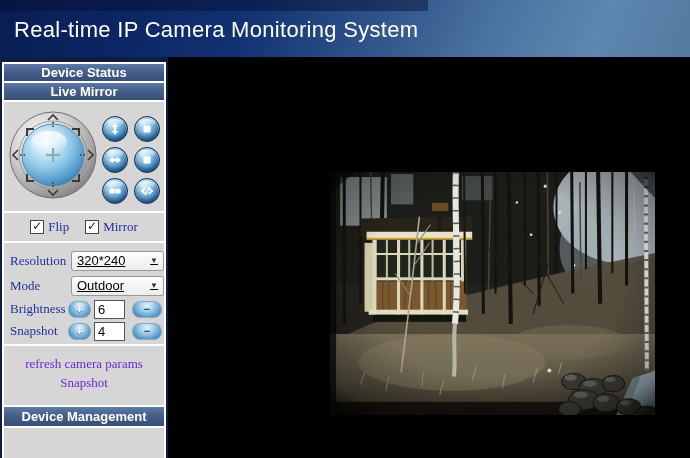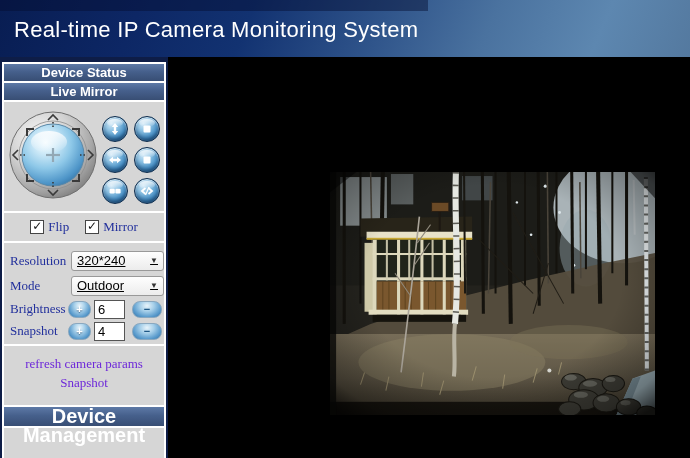--- a/index.html
+++ b/index.html
@@ -14,21 +14,21 @@
   .header .title{position:absolute;left:14px;top:50%;transform:translateY(-46%);
     color:#fff;font-size:22px;letter-spacing:.3px;white-space:nowrap;}
 
   
   .sidebar{position:absolute;left:0;top:57px;width:168px;bottom:0;background:#0e1d47;}
   .panel{position:absolute;left:2px;top:5px;right:2px;bottom:0;
     background:#d6d6d6;border:2px solid #fff;border-bottom:none;}
   .bar{height:17px;line-height:17px;text-align:center;color:#fff;
     font-weight:bold;font-size:13px;border-bottom:2px solid #fff;
     background:linear-gradient(180deg,#5d79a6 0%,#46608c 45%,#384e74 100%);}
-  .dm-bar{height:19px;line-height:19px;font-size:20px;border-top:2px solid #fff;
+  .dm-bar{height:19px;line-height:19px;font-size:13px;border-top:2px solid #fff;
     border-bottom:2px solid #fff;text-align:center;color:#fff;font-weight:bold;
     background:linear-gradient(180deg,#5d79a6 0%,#46608c 45%,#384e74 100%);}
 
   .wheel-row{position:relative;height:109px;border-bottom:2px solid #fff;}
   .wheel{position:absolute;left:5px;top:9px;width:88px;height:88px;}
   .btn-grid{position:absolute;right:4px;top:14px;display:grid;
     grid-template-columns:26px 26px;grid-auto-rows:26px;gap:5px 6px;}
   .pbtn{position:relative;width:26px;height:26px;border-radius:50%;
     border:1px solid #0d2c4d;box-sizing:border-box;cursor:pointer;
     background:radial-gradient(circle at 35% 28%,#cfe7f6 0%,#8fc3e4 30%,#4e96cb 60%,#1f5e94 84%,#123d63 100%);

